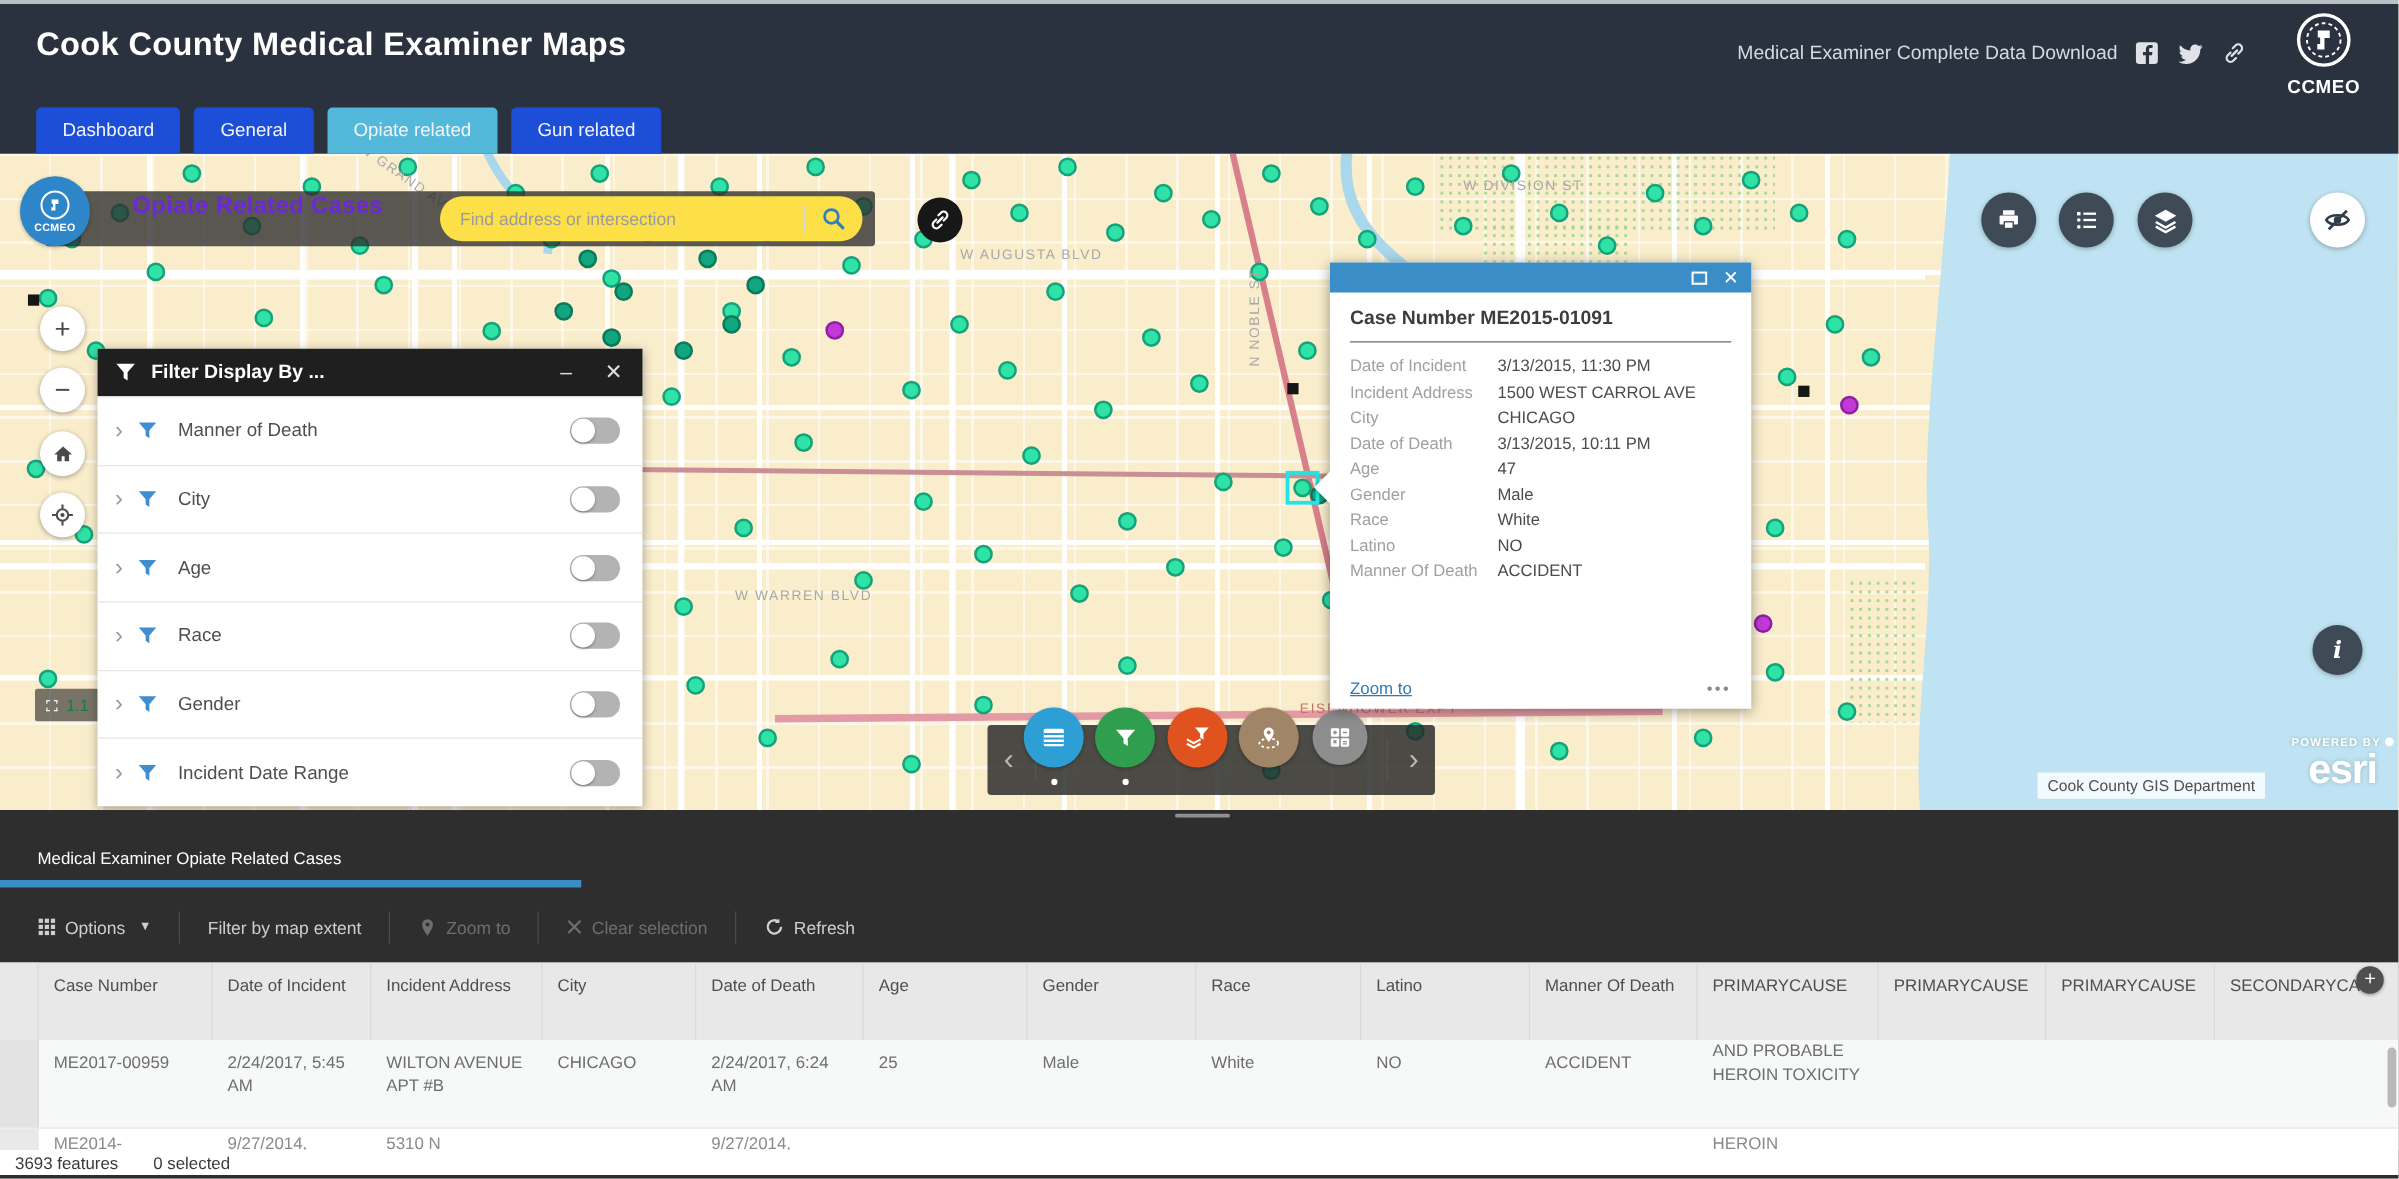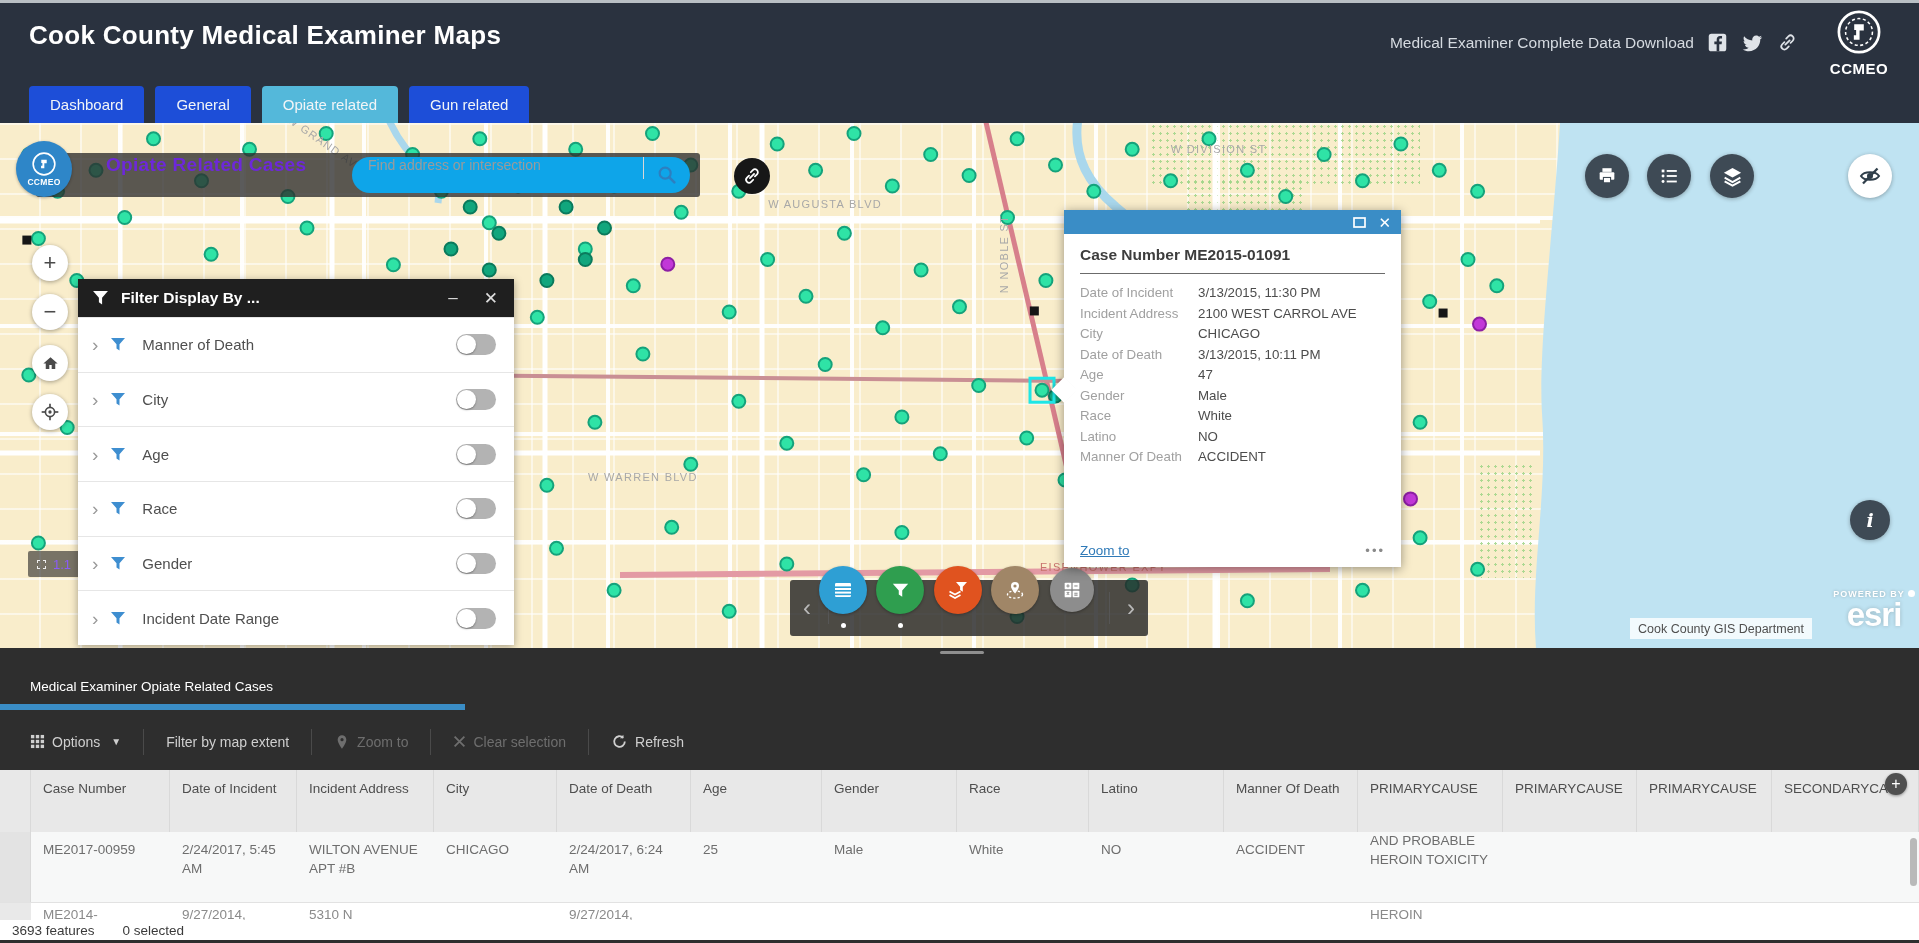--- a/index.html
+++ b/index.html
@@ -39,21 +39,21 @@
   svg .magenta{fill:#c238d8;stroke:#8d20a4;}
   svg .blk{fill:#161616;}
   #street-labels span{position:absolute;font-size:11px;letter-spacing:1.3px;color:#a8a8a8;white-space:nowrap;transform:translate(-50%,-50%);}
 
   
   .map-titlebar{position:absolute;left:36px;top:30px;width:664px;height:44px;background:rgba(45,45,45,.78);border-radius:3px;z-index:6;}
   .map-logo{position:absolute;left:16px;top:18px;width:56px;height:56px;border-radius:50%;background:#2e86c8;z-index:7;
     display:flex;flex-direction:column;align-items:center;justify-content:center;box-shadow:0 1px 3px rgba(0,0,0,.3);}
   .map-logo-text{color:#fff;font-size:8.5px;font-weight:700;letter-spacing:.3px;}
   .map-title{position:absolute;left:106px;top:40px;color:#6d28d9;font-size:19px;font-weight:700;z-index:7;letter-spacing:.3px;}
-  .searchbox{position:absolute;left:352px;top:34px;width:338px;height:36px;background:#0ea5e9;border-radius:18px;z-index:7;display:flex;align-items:flex-start;}
+  .searchbox{position:absolute;left:352px;top:34px;width:338px;height:36px;background:#fde047;border-radius:18px;z-index:7;display:flex;align-items:center;}
   .searchbox input{border:none;outline:none;flex:1;margin-left:16px;font-size:14px;color:#444;background:transparent;font-family:inherit;}
   .searchbox input::placeholder{color:#9b9b9b;}
   .search-divider{width:1px;height:22px;background:#d7d7d7;}
   .search-btn{width:46px;height:36px;display:flex;align-items:center;justify-content:center;cursor:pointer;}
   .link-btn{position:absolute;left:734px;top:35px;width:36px;height:36px;border-radius:50%;background:#171717;z-index:7;display:flex;align-items:center;justify-content:center;cursor:pointer;}
 
   
   .zoomctl-btn{position:absolute;left:32px;width:36px;height:36px;border-radius:50%;background:#fff;box-shadow:0 1px 4px rgba(0,0,0,.35);z-index:6;
     display:flex;align-items:center;justify-content:center;font-size:22px;color:#4a4a4a;cursor:pointer;}
   .zb-plus{top:122px;} .zb-minus{top:171px;} .zb-home{top:222px;} .zb-loc{top:271px;}
@@ -96,21 +96,21 @@
   .mt-circle{position:absolute;width:48px;height:48px;border-radius:50%;top:-14px;display:flex;align-items:center;justify-content:center;box-shadow:0 1px 3px rgba(0,0,0,.3);cursor:pointer;}
   .mc-table{left:29px;background:#2e9fd4;}
   .mc-filter{left:86px;background:#2f9e4f;}
   .mc-layerfilter{left:144px;background:#e0531f;}
   .mc-near{left:201px;background:#a08667;}
   .mc-calc{left:260px;background:#8d8d8d;width:44px;height:44px;top:-12px;}
   .mt-dot{position:absolute;top:43px;width:5px;height:5px;border-radius:50%;background:#fff;}
   .mt-dot.d1{left:51px;} .mt-dot.d2{left:108px;}
 
   
-  .scale-badge{position:absolute;left:28px;top:428px;height:26px;padding:0 9px;background:rgba(40,40,40,.62);border-radius:2px;color:#8b5cf6;font-size:13px;display:flex;align-items:center;gap:7px;z-index:6;}
+  .scale-badge{position:absolute;left:28px;top:428px;height:26px;padding:0 9px;background:rgba(40,40,40,.62);border-radius:2px;color:#15803d;font-size:13px;display:flex;align-items:center;gap:7px;z-index:6;}
   .scale-icn{width:9px;height:9px;border:1px dashed #eee;}
 
   
   .rt-btn{position:absolute;top:31px;width:44px;height:44px;border-radius:50%;background:#3e4a55;display:flex;align-items:center;justify-content:center;box-shadow:0 1px 4px rgba(0,0,0,.3);cursor:pointer;z-index:6;}
   .rb-print{left:1585px;} .rb-legend{left:1647px;} .rb-layers{left:1710px;}
   .rb-eye{left:1848px;background:#fff;}
   .info-btn{position:absolute;left:1850px;top:377px;width:40px;height:40px;border-radius:50%;background:#3e4a55;color:#fff;display:flex;align-items:center;justify-content:center;font-family:"DejaVu Serif","Liberation Serif",serif;font-style:italic;font-weight:700;font-size:19px;box-shadow:0 1px 4px rgba(0,0,0,.3);cursor:pointer;z-index:6;}
 
   
   .attribution{position:absolute;left:1630px;top:495px;height:21px;background:rgba(255,255,255,.8);padding:0 8px;display:flex;align-items:center;font-size:12.5px;color:#4f4f4f;z-index:5;}
@@ -520,21 +520,21 @@
       </div>
       <div class="popup-body">
         <div class="popup-title">Case Number ME2015-01091</div>
         <hr class="popup-hr">
         <div class="pf-row">
             <span class="pf-label">Date of Incident</span>
             <span class="pf-value">3/13/2015, 11:30 PM</span>
           </div>
         <div class="pf-row">
             <span class="pf-label">Incident Address</span>
-            <span class="pf-value">2100 WEST CARROL AVE</span>
+            <span class="pf-value">1500 WEST CARROL AVE</span>
           </div>
         <div class="pf-row">
             <span class="pf-label">City</span>
             <span class="pf-value">CHICAGO</span>
           </div>
         <div class="pf-row">
             <span class="pf-label">Date of Death</span>
             <span class="pf-value">3/13/2015, 10:11 PM</span>
           </div>
         <div class="pf-row">

